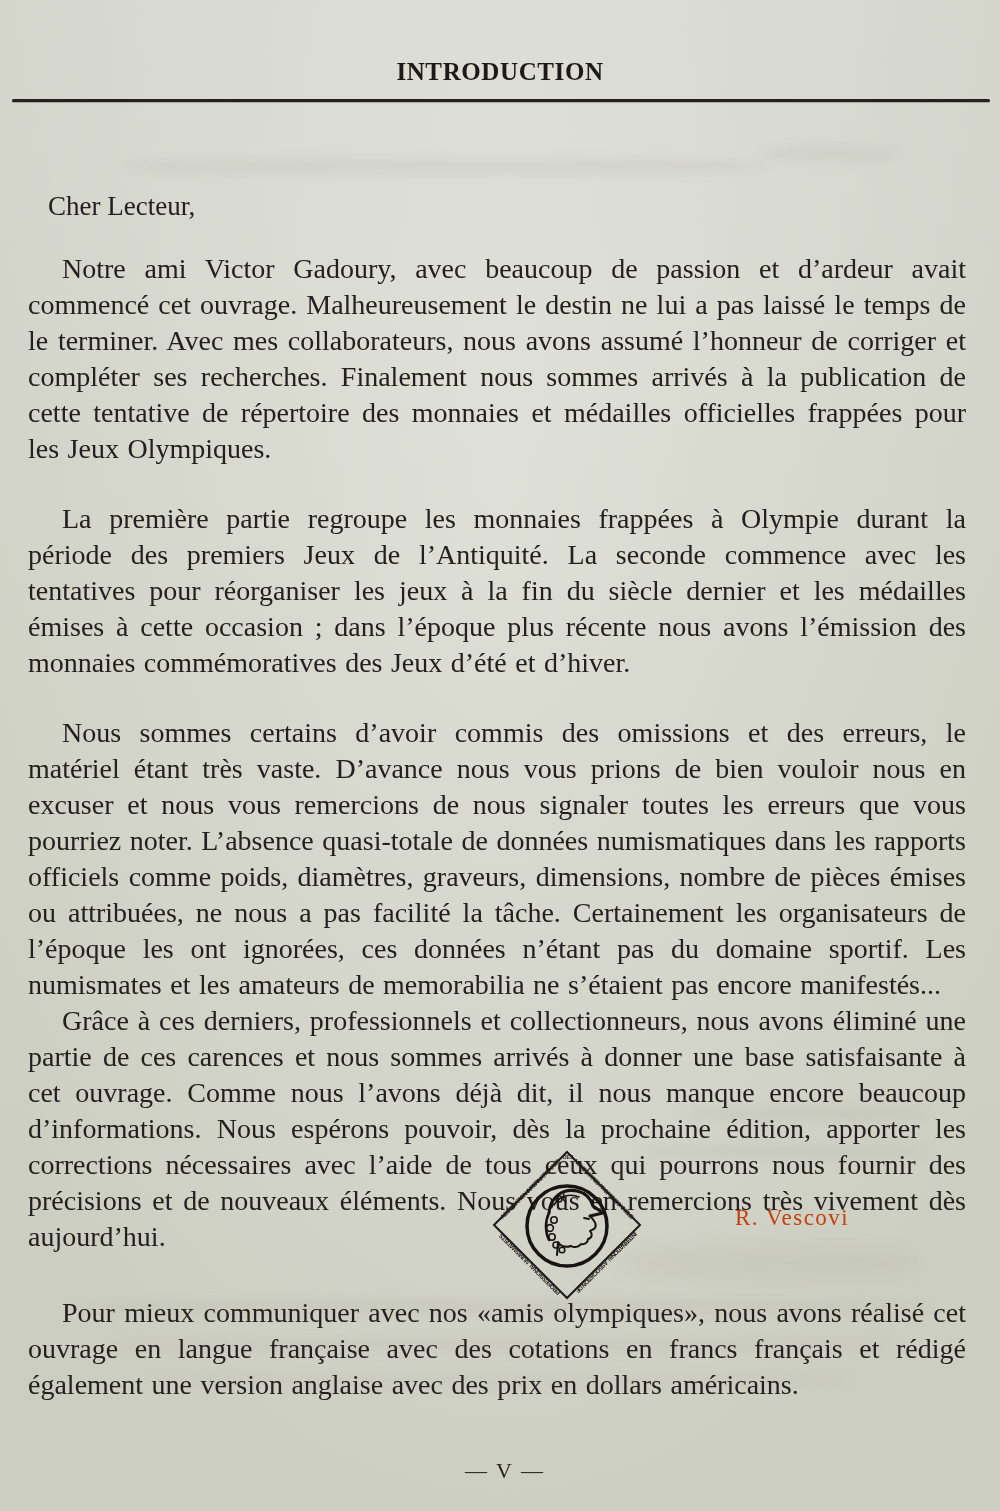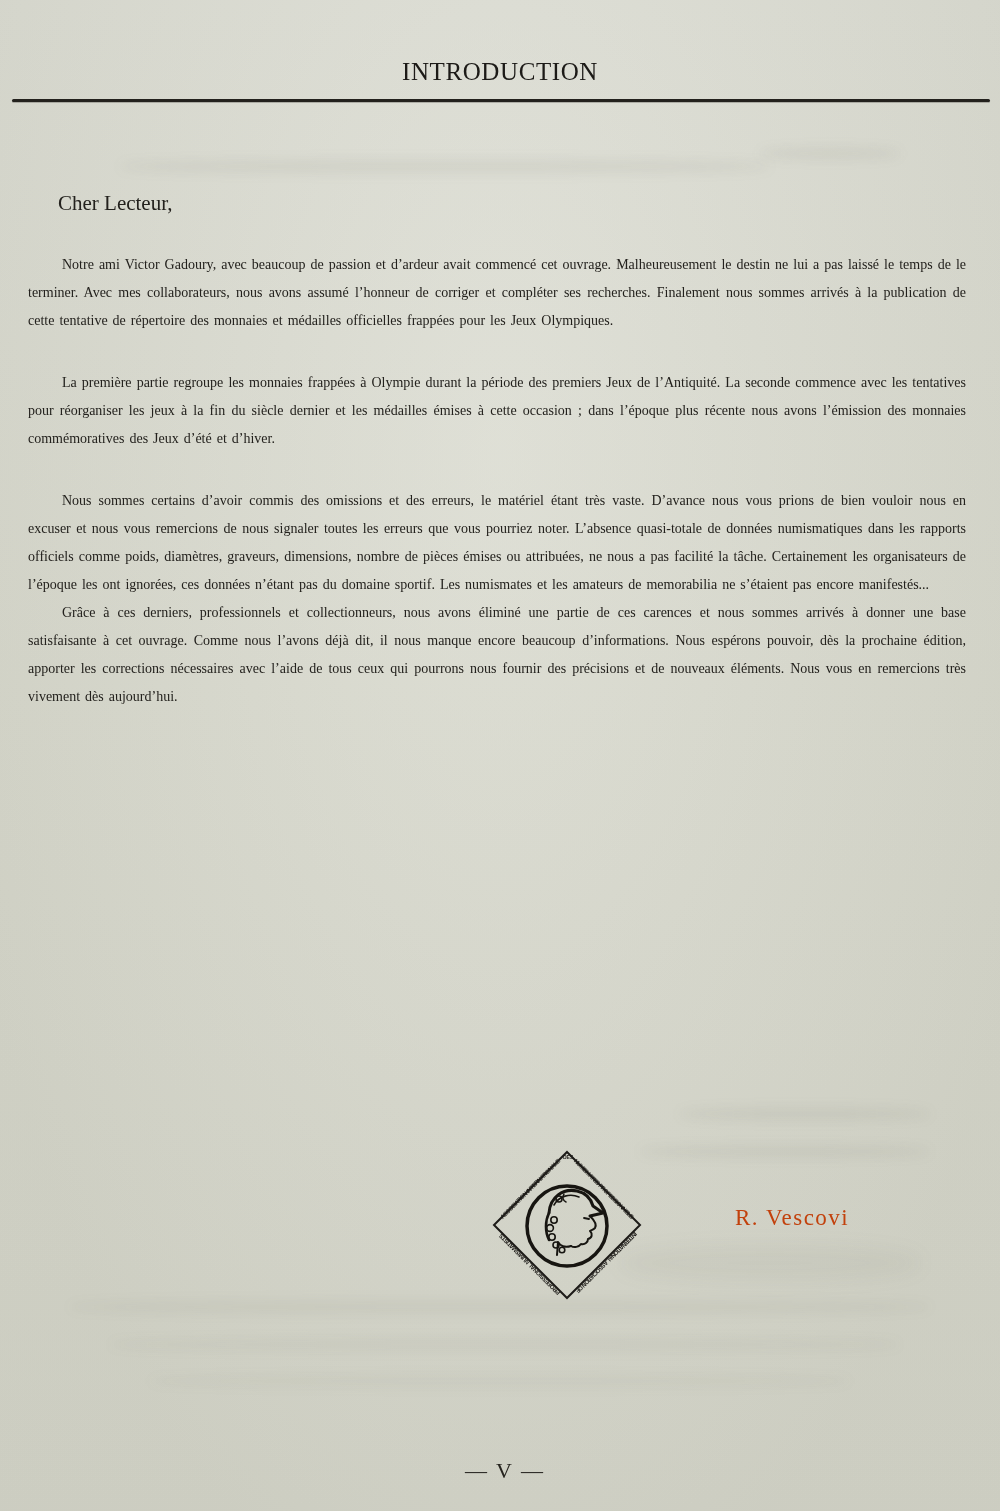--- a/index.html
+++ b/index.html
@@ -11,35 +11,35 @@
     background:
       radial-gradient(ellipse at 50% 30%, rgba(255,255,255,0.16), rgba(40,40,30,0.04) 80%),
       linear-gradient(180deg, #dbdcd2 0%, #d7d8cc 45%, #d3d4c8 100%);
     color: #23211d;
   }
   .page { position: absolute; inset: 0; }
 
   .title {
     position: absolute; top: 58px; left: 0; width: 1000px;
     margin: 0; text-align: center;
-    font-size: 25px; font-weight: 400; letter-spacing: 0.6px;
+    font-size: 25px; font-weight: 700; letter-spacing: 0.6px;
     color: #1c1a17;
   }
   .rule {
     position: absolute; top: 99px; left: 12px; width: 978px; height: 3px;
     background: #23211d; border-radius: 2px;
     box-shadow: 0 1px 0 rgba(35,33,29,0.25);
   }
   .salutation {
-    position: absolute; top: 191px; left: 58px;
-    font-size: 21px;
+    position: absolute; top: 191px; left: 48px;
+    font-size: 27px;
   }
   .bodytext {
     position: absolute; top: 251px; left: 28px; width: 938px;
-    font-size: 14px; line-height: 28px;
+    font-size: 28px; line-height: 36px;
     text-align: justify; text-align-last: left;
     word-spacing: 1.5px;
     font-family: Liberation Serif, serif;
   }
   .bodytext p { margin: 0; text-indent: 34px; }
   .bodytext p.gap-a { margin-bottom: 34px; }
   .bodytext p.gap-b { margin-bottom: 40px; }
 
   .seal {
     position: absolute; left: 492px; top: 1150px;
@@ -87,20 +87,21 @@
   <h1 class="title">INTRODUCTION</h1>
   <div class="rule"></div>
 
   <div class="salutation">Cher Lecteur,</div>
 
   <div class="bodytext">
     <p class="gap-a">Notre ami Victor Gadoury, avec beaucoup de passion et d’ardeur avait commencé cet ouvrage. Malheureusement le destin ne lui a pas laissé le temps de le terminer. Avec mes collaborateurs, nous avons assumé l’honneur de corriger et compléter ses recherches. Finalement nous sommes arrivés à la publication de cette tentative de répertoire des monnaies et médailles officielles frappées pour les Jeux Olympiques.</p>
     <p class="gap-a">La première partie regroupe les monnaies frappées à Olympie durant la période des premiers Jeux de l’Antiquité. La seconde commence avec les tentatives pour réorganiser les jeux à la fin du siècle dernier et les médailles émises à cette occasion ; dans l’époque plus récente nous avons l’émission des monnaies commémoratives des Jeux d’été et d’hiver.</p>
     <p>Nous sommes certains d’avoir commis des omissions et des erreurs, le matériel étant très vaste. D’avance nous vous prions de bien vouloir nous en excuser et nous vous remercions de nous signaler toutes les erreurs que vous pourriez noter. L’absence quasi-totale de données numismatiques dans les rapports officiels comme poids, diamètres, graveurs, dimensions, nombre de pièces émises ou attribuées, ne nous a pas facilité la tâche. Certainement les organisateurs de l’époque les ont ignorées, ces données n’étant pas du domaine sportif. Les numismates et les amateurs de memorabilia ne s’étaient pas encore manifestés...</p>
     <p class="gap-b">Grâce à ces derniers, professionnels et collectionneurs, nous avons éliminé une partie de ces carences et nous sommes arrivés à donner une base satisfaisante à cet ouvrage. Comme nous l’avons déjà dit, il nous manque encore beaucoup d’informations. Nous espérons pouvoir, dès la prochaine édition, apporter les corrections nécessaires avec l’aide de tous ceux qui pourrons nous fournir des précisions et de nouveaux éléments. Nous vous en remercions très vivement dès aujourd’hui.</p>
+    <p class="gap-a">Pour mieux communiquer avec nos «amis olympiques», nous avons réalisé cet ouvrage en langue française avec des cotations en francs français et rédigé également une version anglaise avec des prix en dollars américains.</p>
   </div>
 
   <svg class="seal" viewBox="0 0 150 150" aria-hidden="true">
     <defs>
       <path id="edge-tl" d="M 8,72 L 72,8"></path>
       <path id="edge-tr" d="M 80,10 L 142,72"></path>
       <path id="edge-br" d="M 144,80 L 80,144"></path>
       <path id="edge-bl" d="M 70,144 L 6,80"></path>
     </defs>
 

